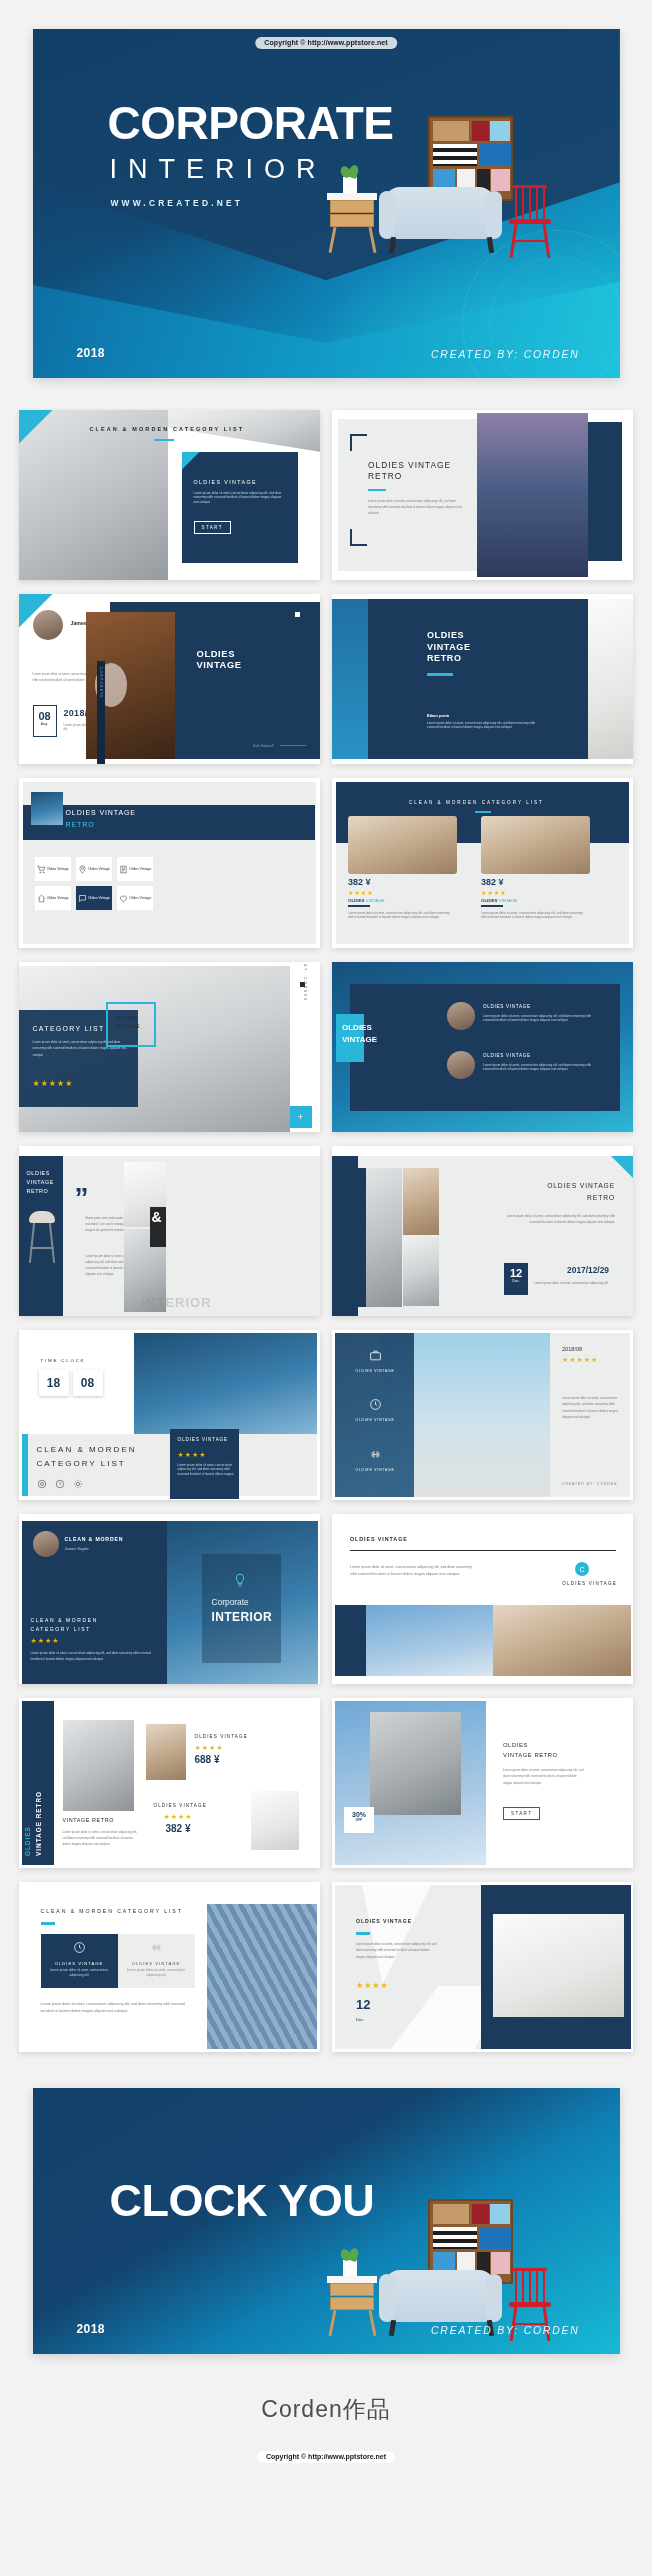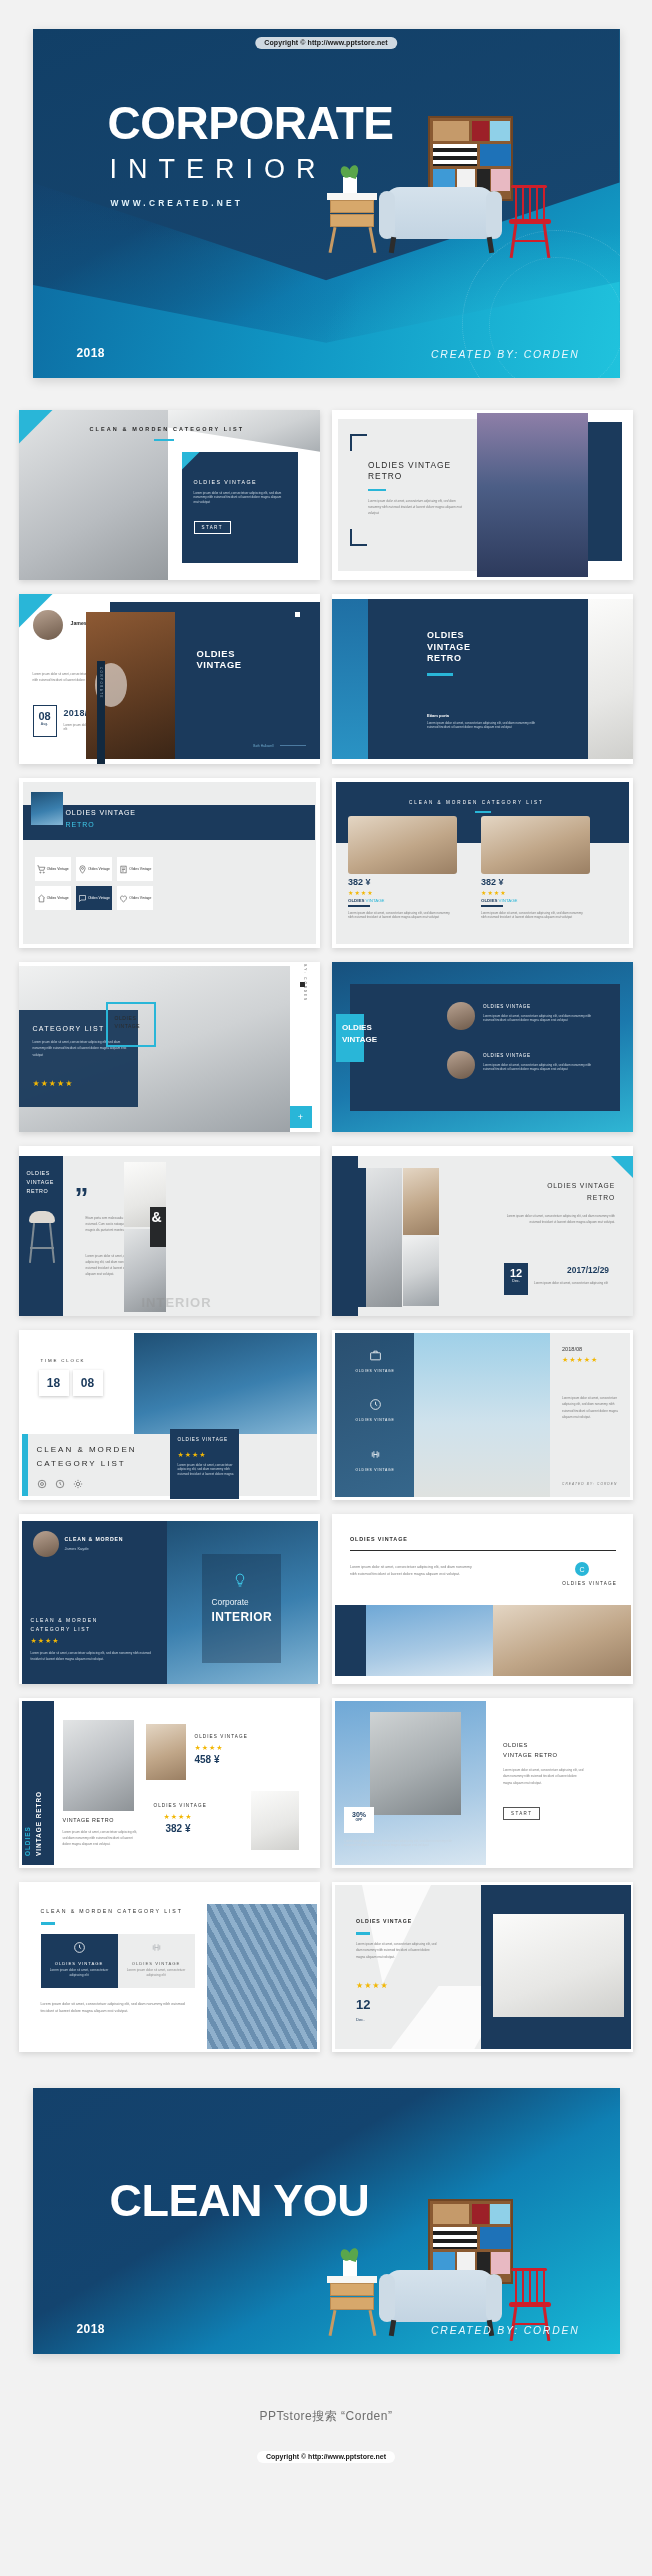--- a/index.html
+++ b/index.html
@@ -542,21 +542,21 @@
     <div style="position:absolute;inset:3px 3px 3px 3px;background:#fff;"></div>
     <div style="position:absolute;left:3px;top:3px;width:32px;height:164px;background:var(--navy);"></div>
     <span style="position:absolute;left:12px;bottom:12px;transform:rotate(-90deg);transform-origin:left bottom;font-size:6.4px;color:var(--cyan);font-weight:bold;letter-spacing:1px;white-space:nowrap;">OLDIES</span>
     <span style="position:absolute;left:23px;bottom:12px;transform:rotate(-90deg);transform-origin:left bottom;font-size:6.4px;color:#fff;font-weight:bold;letter-spacing:1px;white-space:nowrap;">VINTAGE RETRO</span>
     <div class="ph gray" style="left:44px;top:22px;width:71px;height:91px;"></div>
     <div class="lbl" style="left:44px;top:119px;font-size:5.4px;color:#2b2b2b;letter-spacing:0.6px;">VINTAGE RETRO</div>
     <div class="lbl tiny" style="left:44px;top:131px;width:77px;line-height:6px;">Lorem ipsum dolor sit amet, consectetuer adipiscing elit, sed diam nonummy nibh euismod tincidunt ut laoreet dolore magna aliquam erat volutpat.</div>
     <div class="ph warm2" style="left:127px;top:26px;width:40px;height:56px;"></div>
     <div class="lbl" style="left:176px;top:36px;font-size:4.6px;color:#2b2b2b;letter-spacing:1.1px;">OLDIES VINTAGE</div>
     <div class="lbl stars" style="left:176px;top:46px;font-size:7px;">★★★★</div>
-    <div class="lbl" style="left:176px;top:56px;font-size:10px;color:var(--navy);font-weight:bold;">458 ¥</div>
+    <div class="lbl" style="left:176px;top:56px;font-size:10px;color:var(--navy);font-weight:bold;">688 ¥</div>
     <div class="ph white" style="left:232px;top:93px;width:48px;height:59px;"></div>
     <div class="lbl" style="left:135px;top:105px;font-size:4.6px;color:#2b2b2b;letter-spacing:1.1px;">OLDIES VINTAGE</div>
     <div class="lbl stars" style="left:145px;top:115px;font-size:7px;">★★★★</div>
     <div class="lbl" style="left:147px;top:125px;font-size:10px;color:var(--navy);font-weight:bold;">382 ¥</div>
   </div>
 
   <div class="slide">
     <div style="position:absolute;inset:3px;background:#fff;"></div>
     <div class="ph sky" style="left:3px;top:3px;width:151px;height:164px;"></div>
     <div class="ph concrete" style="left:38px;top:14px;width:91px;height:103px;"></div>
@@ -609,21 +609,21 @@
   </div>
 
 </div>
 
 <section class="thanks">
   <div class="wash"></div>
   <div class="chev"></div>
   <div class="chev2"></div>
   <div class="globe"></div>
 
-  <div class="thanks-title">CLEAN YOU</div>
+  <div class="thanks-title">CLOCK YOU</div>
   <div class="hero-year">2018</div>
   <div class="hero-credit">CREATED BY: CORDEN</div>
 
   <div class="scene" style="left:292px; top:111px; width:248px; height:198px;">
     <div class="fx shelf" style="left:103px; top:0; width:85px; height:85px;">
       <i style="left:3px;top:3px;width:36px;height:20px;background:#c59a6a;"></i>
       <i style="left:42px;top:3px;width:17px;height:20px;background:#9c2028;"></i>
       <i style="left:60px;top:3px;width:20px;height:20px;background:#8fd0e8;"></i>
       <i style="left:3px;top:26px;width:44px;height:22px;background:repeating-linear-gradient(#fff 0 4px,#1d1d1d 4px 8px);"></i>
       <i style="left:50px;top:26px;width:31px;height:22px;background:#1e72b8;"></i>
@@ -654,16 +654,16 @@
       <i style="left:2px;top:0;width:36px;height:3px;border-radius:3px;"></i>
       <i style="left:0;top:34px;width:42px;height:5px;border-radius:3px;"></i>
       <i style="left:3px;top:39px;width:3px;height:34px;transform:rotate(8deg);"></i>
       <i style="left:36px;top:39px;width:3px;height:34px;transform:rotate(-8deg);"></i>
       <i style="left:4px;top:55px;width:34px;height:2px;"></i>
     </div>
   </div>
 </section>
 
 <footer class="footer">
-  <div class="f-sub">PPTstore搜索 “Corden”</div>
+  <div class="f-brand">Corden作品</div>
   <div class="f-copy">Copyright © http://www.pptstore.net</div>
 </footer>
 
 
 </body></html>

